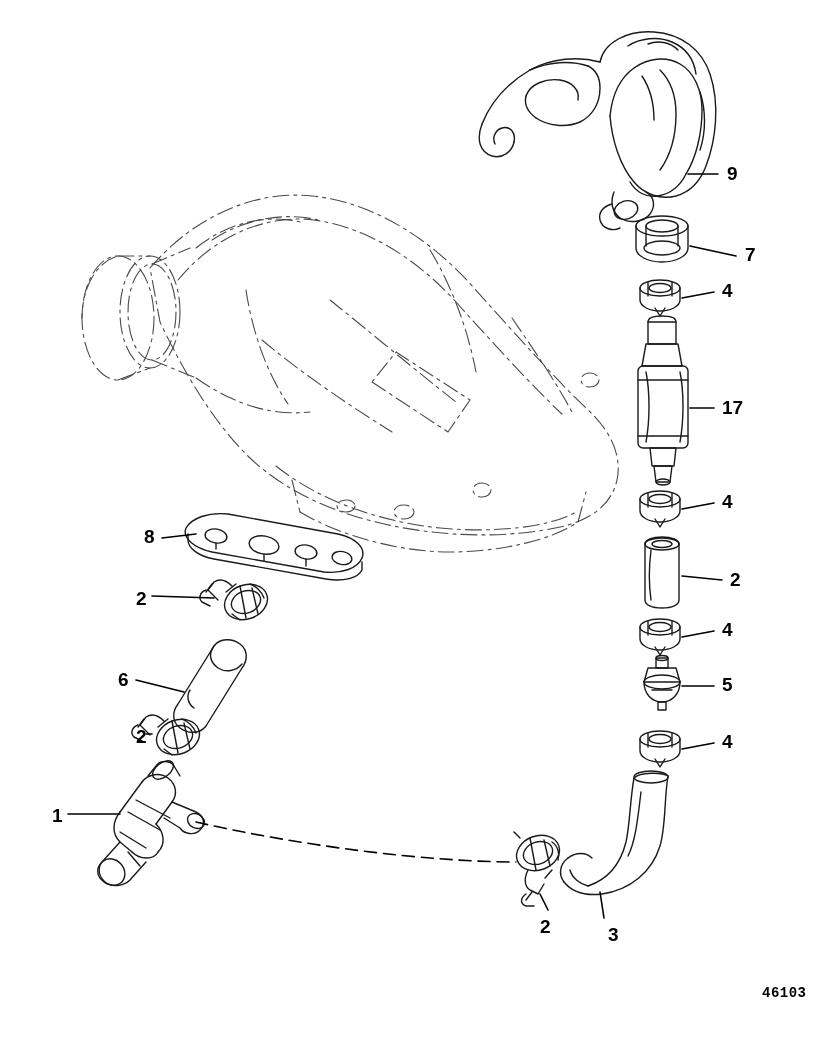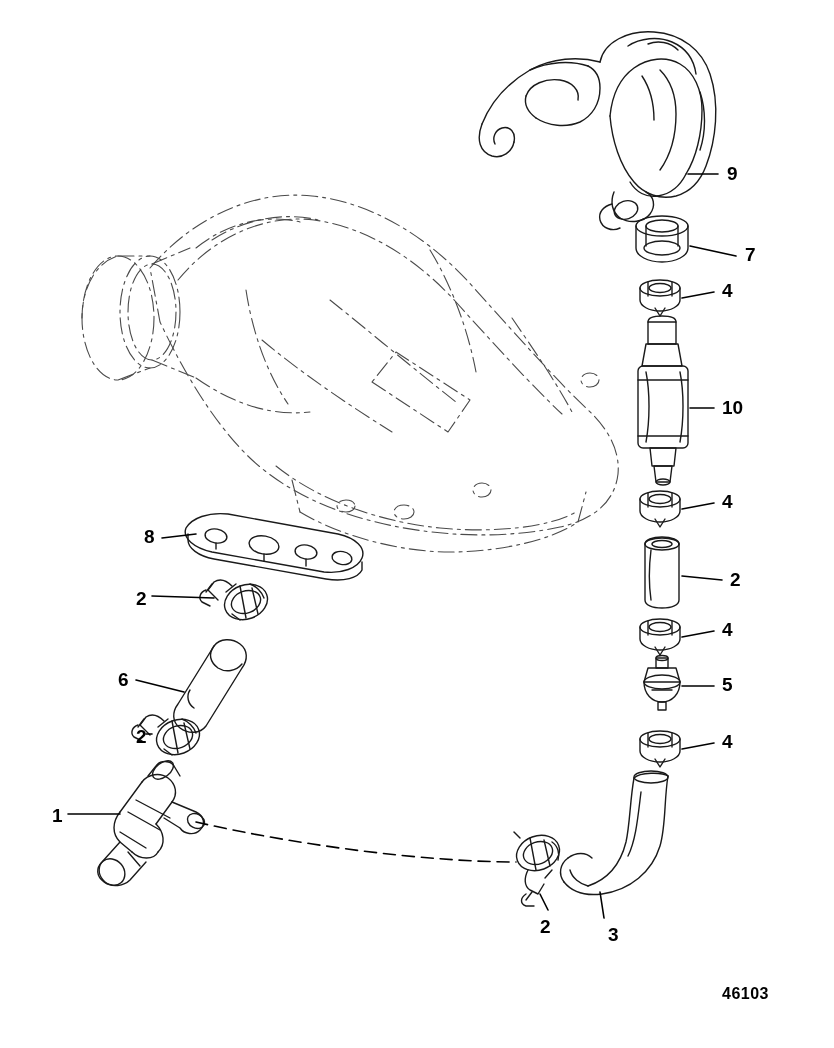--- a/index.html
+++ b/index.html
@@ -28,25 +28,26 @@
     position: absolute;
     font-family: "Liberation Sans", sans-serif;
     font-size: 19px;
     font-weight: bold;
     color: #000000;
     line-height: 1;
     white-space: nowrap;
   }
   .figure-code {
     position: absolute;
-    font-family: Liberation Sans, sans-serif;
-    font-size: 16px;
+    font-family: Liberation Mono, monospace;
+    font-size: 14px;
     font-weight: bold;
     color: #000000;
     letter-spacing: 0.5px;
+    margin-left: 40px;
   }
 </style>
 </head>
 <body>
 
 <div id="page">
 
   <svg id="diagram-svg" viewBox="0 0 834 1048" xmlns="http://www.w3.org/2000/svg">
 
     <g fill="none" stroke="#1a1a1a" stroke-width="1.4" stroke-linecap="round" stroke-linejoin="round">
@@ -325,18 +326,18 @@
   <div class="callout" style="left:608px; top:925px;">3</div>
   <div class="callout" style="left:722px; top:281px;">4</div>
   <div class="callout" style="left:722px; top:492px;">4</div>
   <div class="callout" style="left:722px; top:620px;">4</div>
   <div class="callout" style="left:722px; top:732px;">4</div>
   <div class="callout" style="left:722px; top:675px;">5</div>
   <div class="callout" style="left:118px; top:670px;">6</div>
   <div class="callout" style="left:745px; top:245px;">7</div>
   <div class="callout" style="left:144px; top:527px;">8</div>
   <div class="callout" style="left:727px; top:164px;">9</div>
-  <div class="callout" style="left:722px; top:398px;">10</div>
+  <div class="callout" style="left:722px; top:398px;">17</div>
   <div class="callout" style="left:730px; top:570px;">2</div>
 
   <div class="figure-code" style="left:722px; top:985px;">46103</div>
 
 </div>
 
 </body></html>

